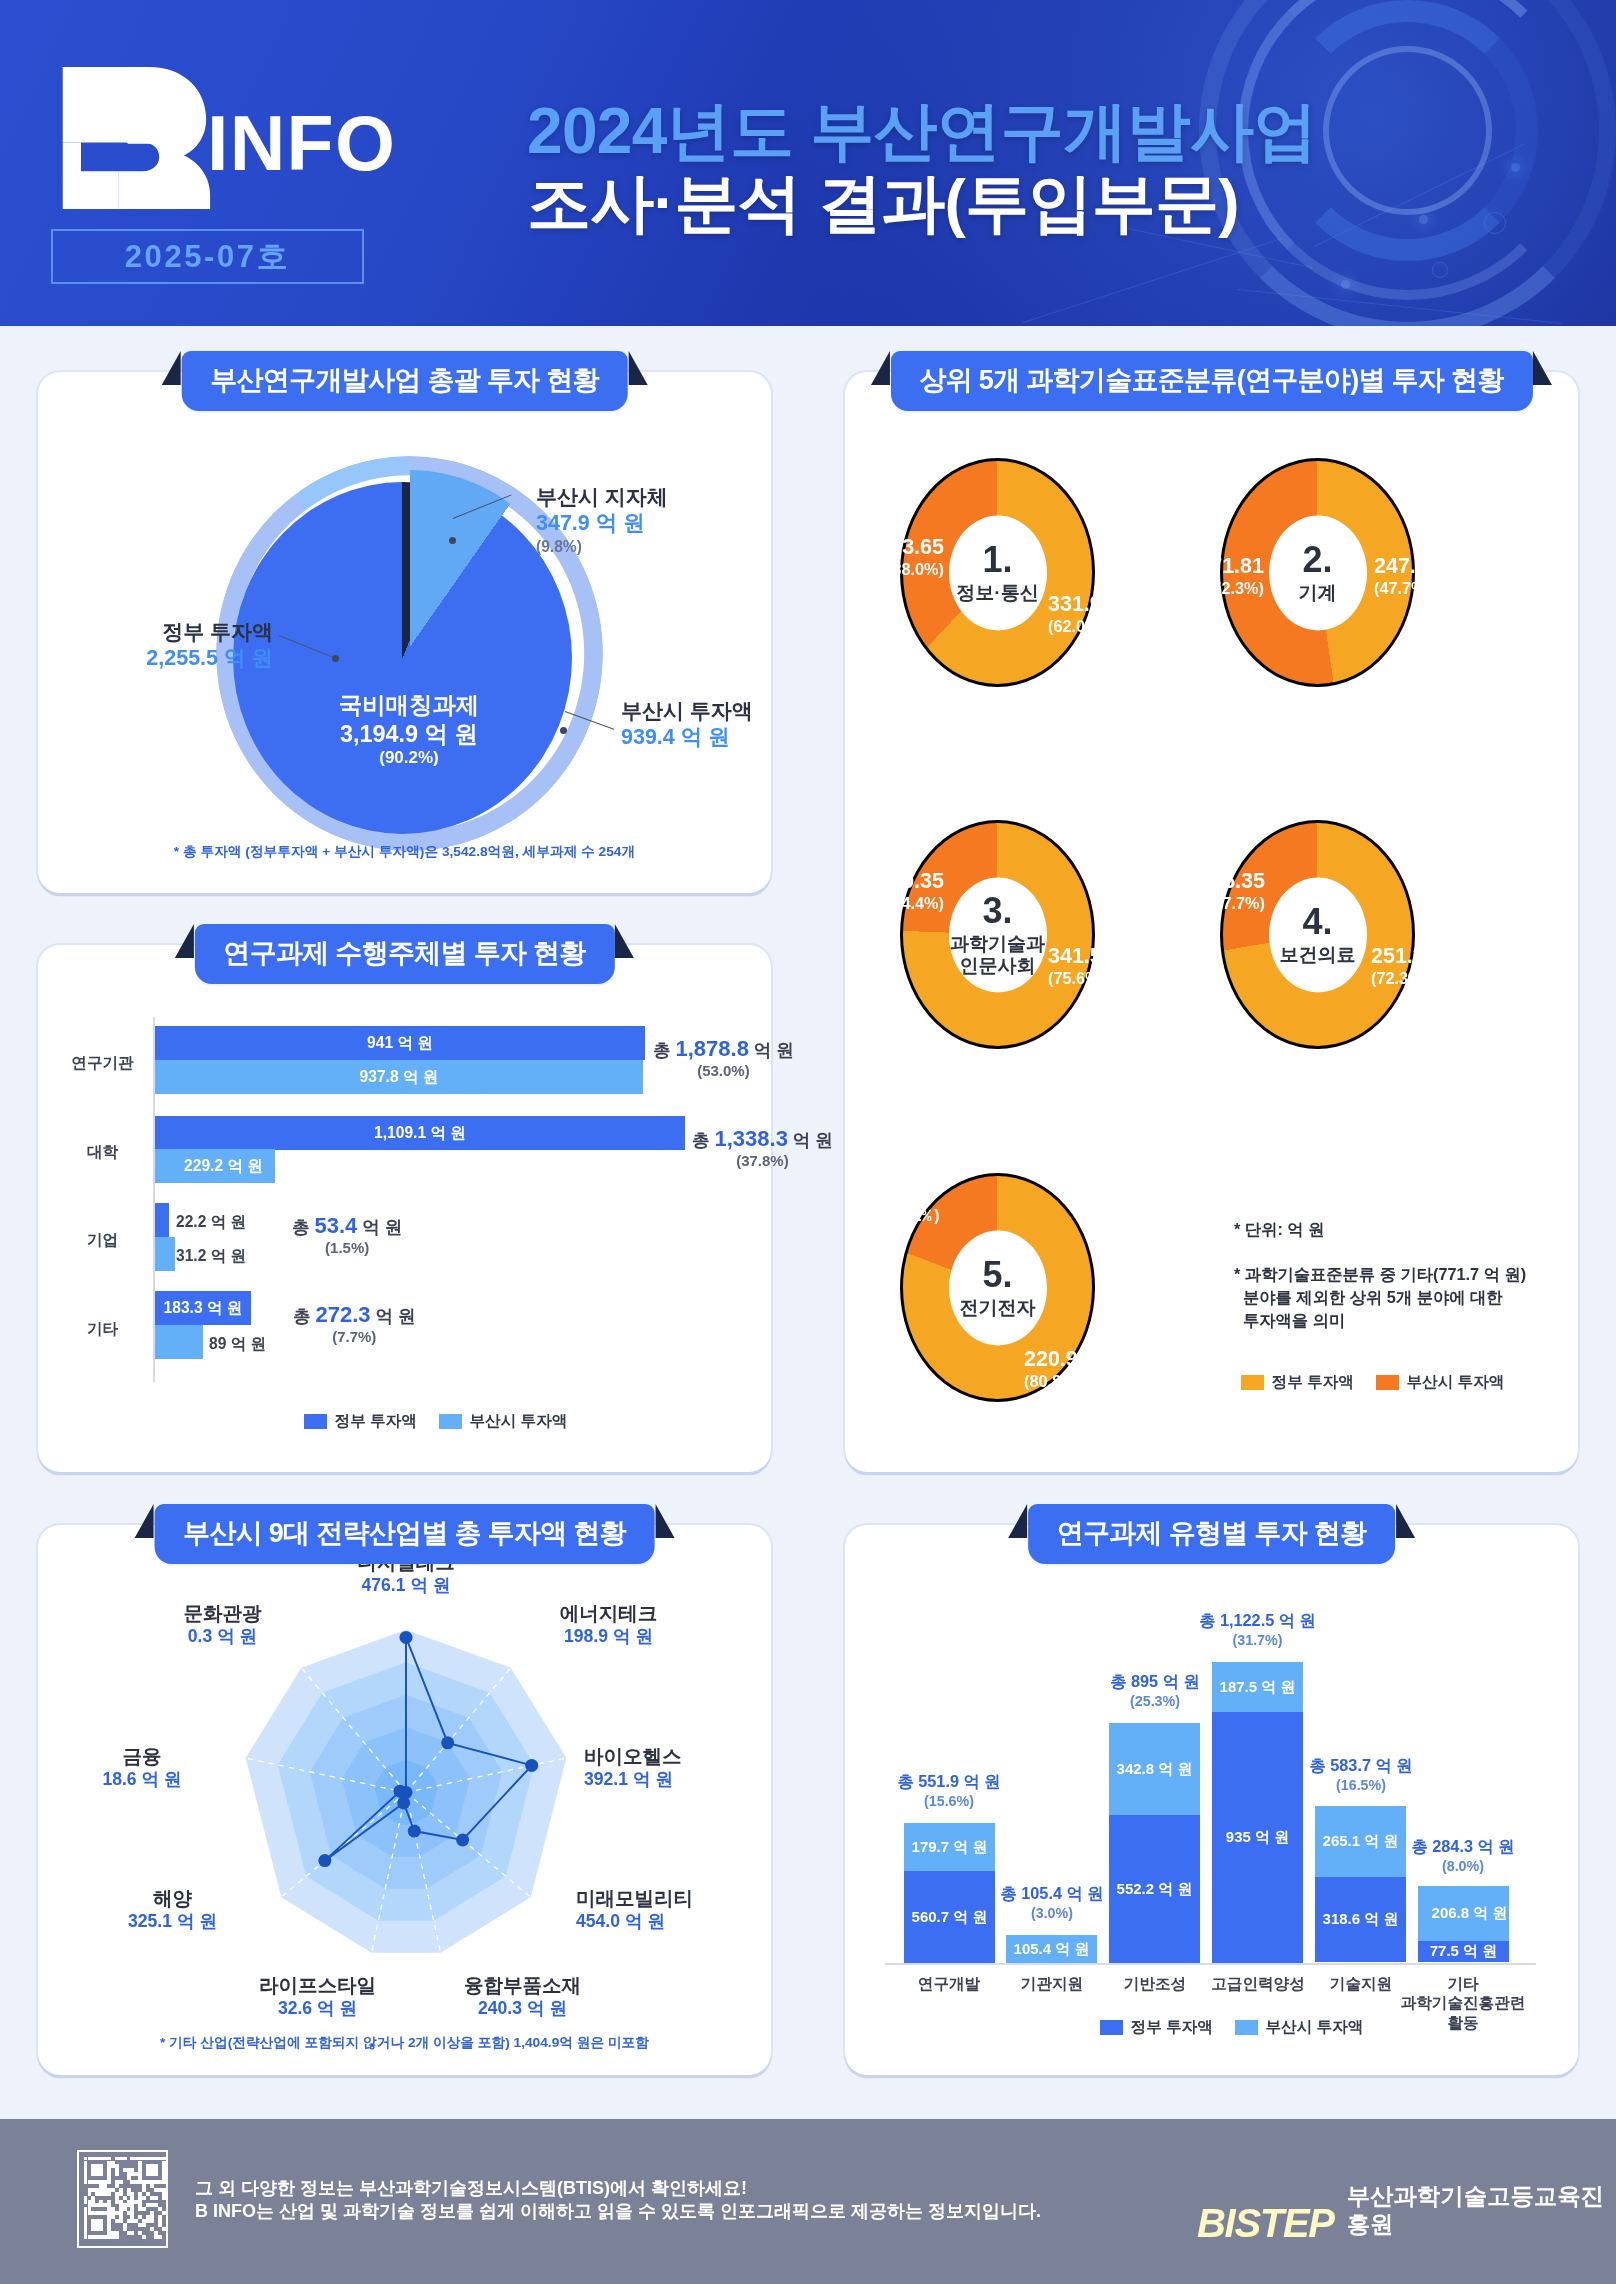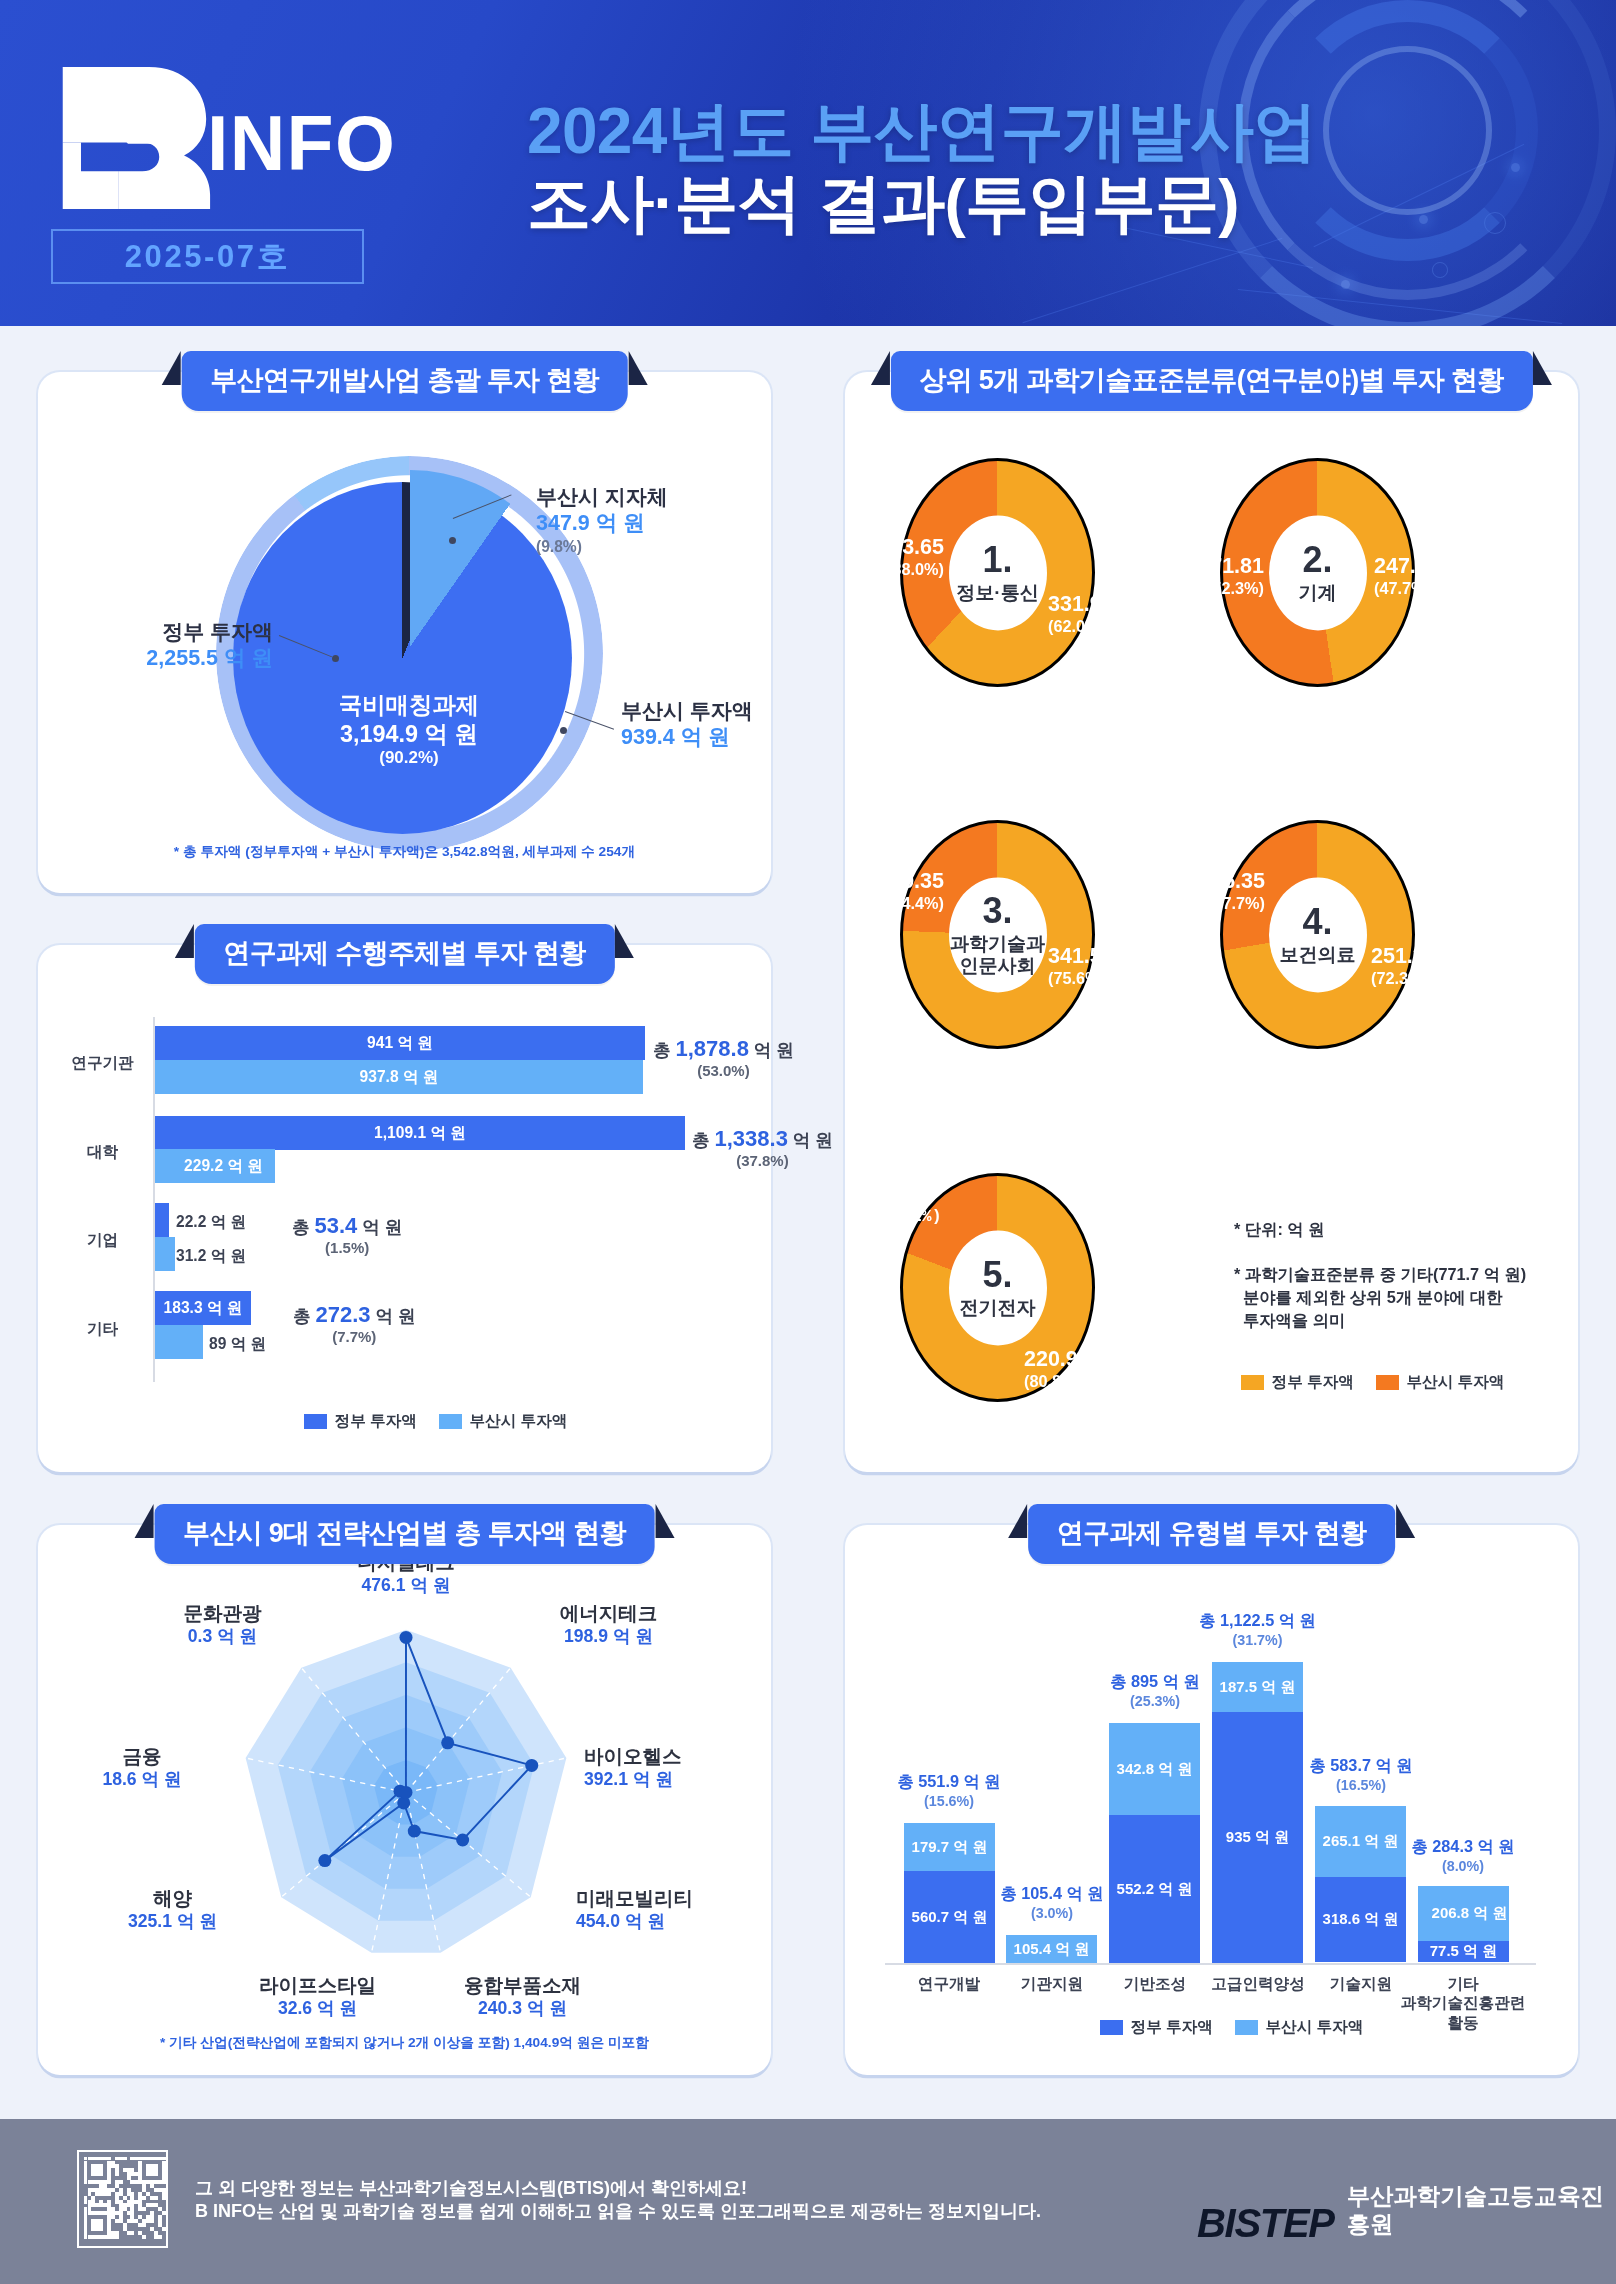--- a/index.html
+++ b/index.html
@@ -160,21 +160,21 @@
   
   .footer{
     position:absolute; left:0; top:2119px; width:1616px; height:165px; background:#7b8298;
   }
   .qr{ position:absolute; left:77px; top:31px; width:91px; height:98px; background:#7b8298; border:2px solid #fff; }
   .qr canvas, .qr .cell{ position:absolute; background:#fff; }
   .foot-txt{ position:absolute; left:195px; top:36px; color:#fff; }
   .foot-txt .l{ font-size:18px; font-weight:600; line-height:1.25; }
   .foot-txt .l2{ margin-top:22px; }
   .foot-logo{ position:absolute; left:1197px; top:63px; display:flex; align-items:flex-end; gap:13px; }
-  .foot-logo .bis{ color:#0f172a; font-size:40px; font-weight:800; letter-spacing:-1.3px; font-style:italic; line-height:.9; }
+  .foot-logo .bis{ color:#fef9c3; font-size:40px; font-weight:800; letter-spacing:-1.3px; font-style:italic; line-height:.9; }
   .foot-logo .kr{ color:#fff; font-size:23.4px; font-weight:700; line-height:1.2; padding-bottom:2.6px; }
 </style>
 </head>
 <body>
 
 <div class="header">
   <div class="hdr-lines">
     <div class="hline" style="left:1016px;top:280px;width:273px;transform:rotate(-18deg);"></div>
     <div class="hline" style="left:1120px;top:247px;width:195px;transform:rotate(12deg);"></div>
     <div class="hline" style="left:1302px;top:195px;width:234px;transform:rotate(-26deg);"></div>

